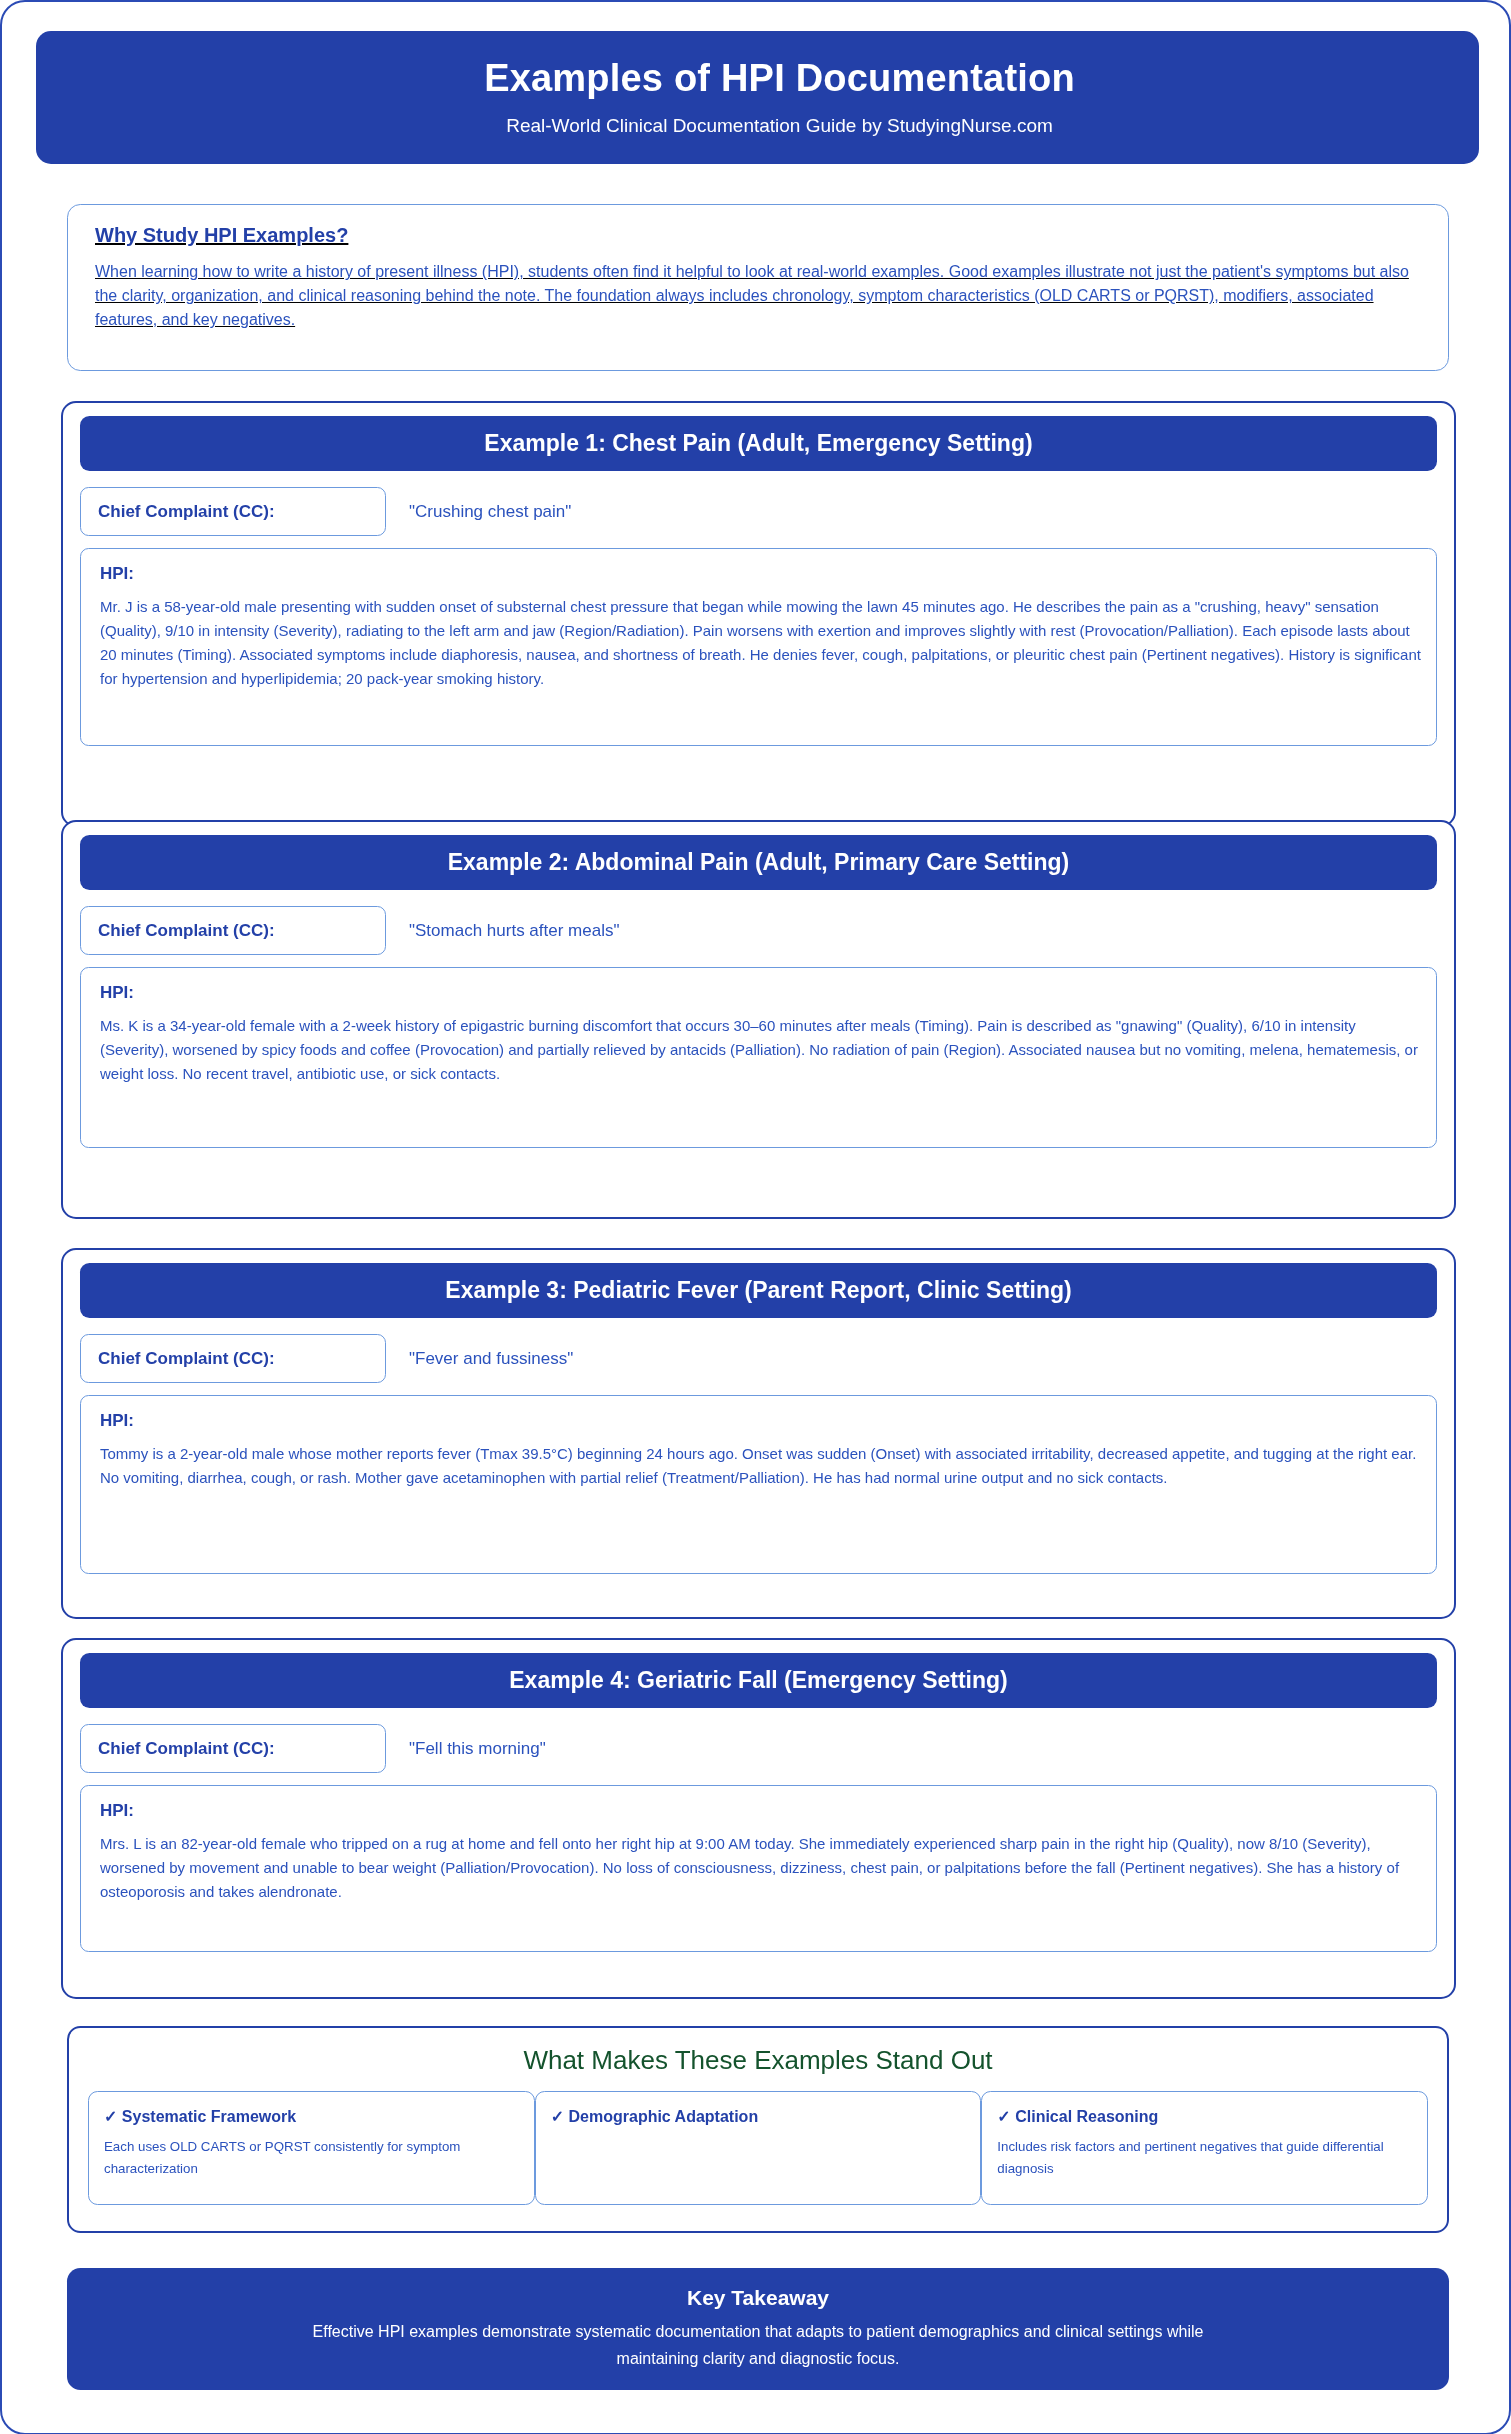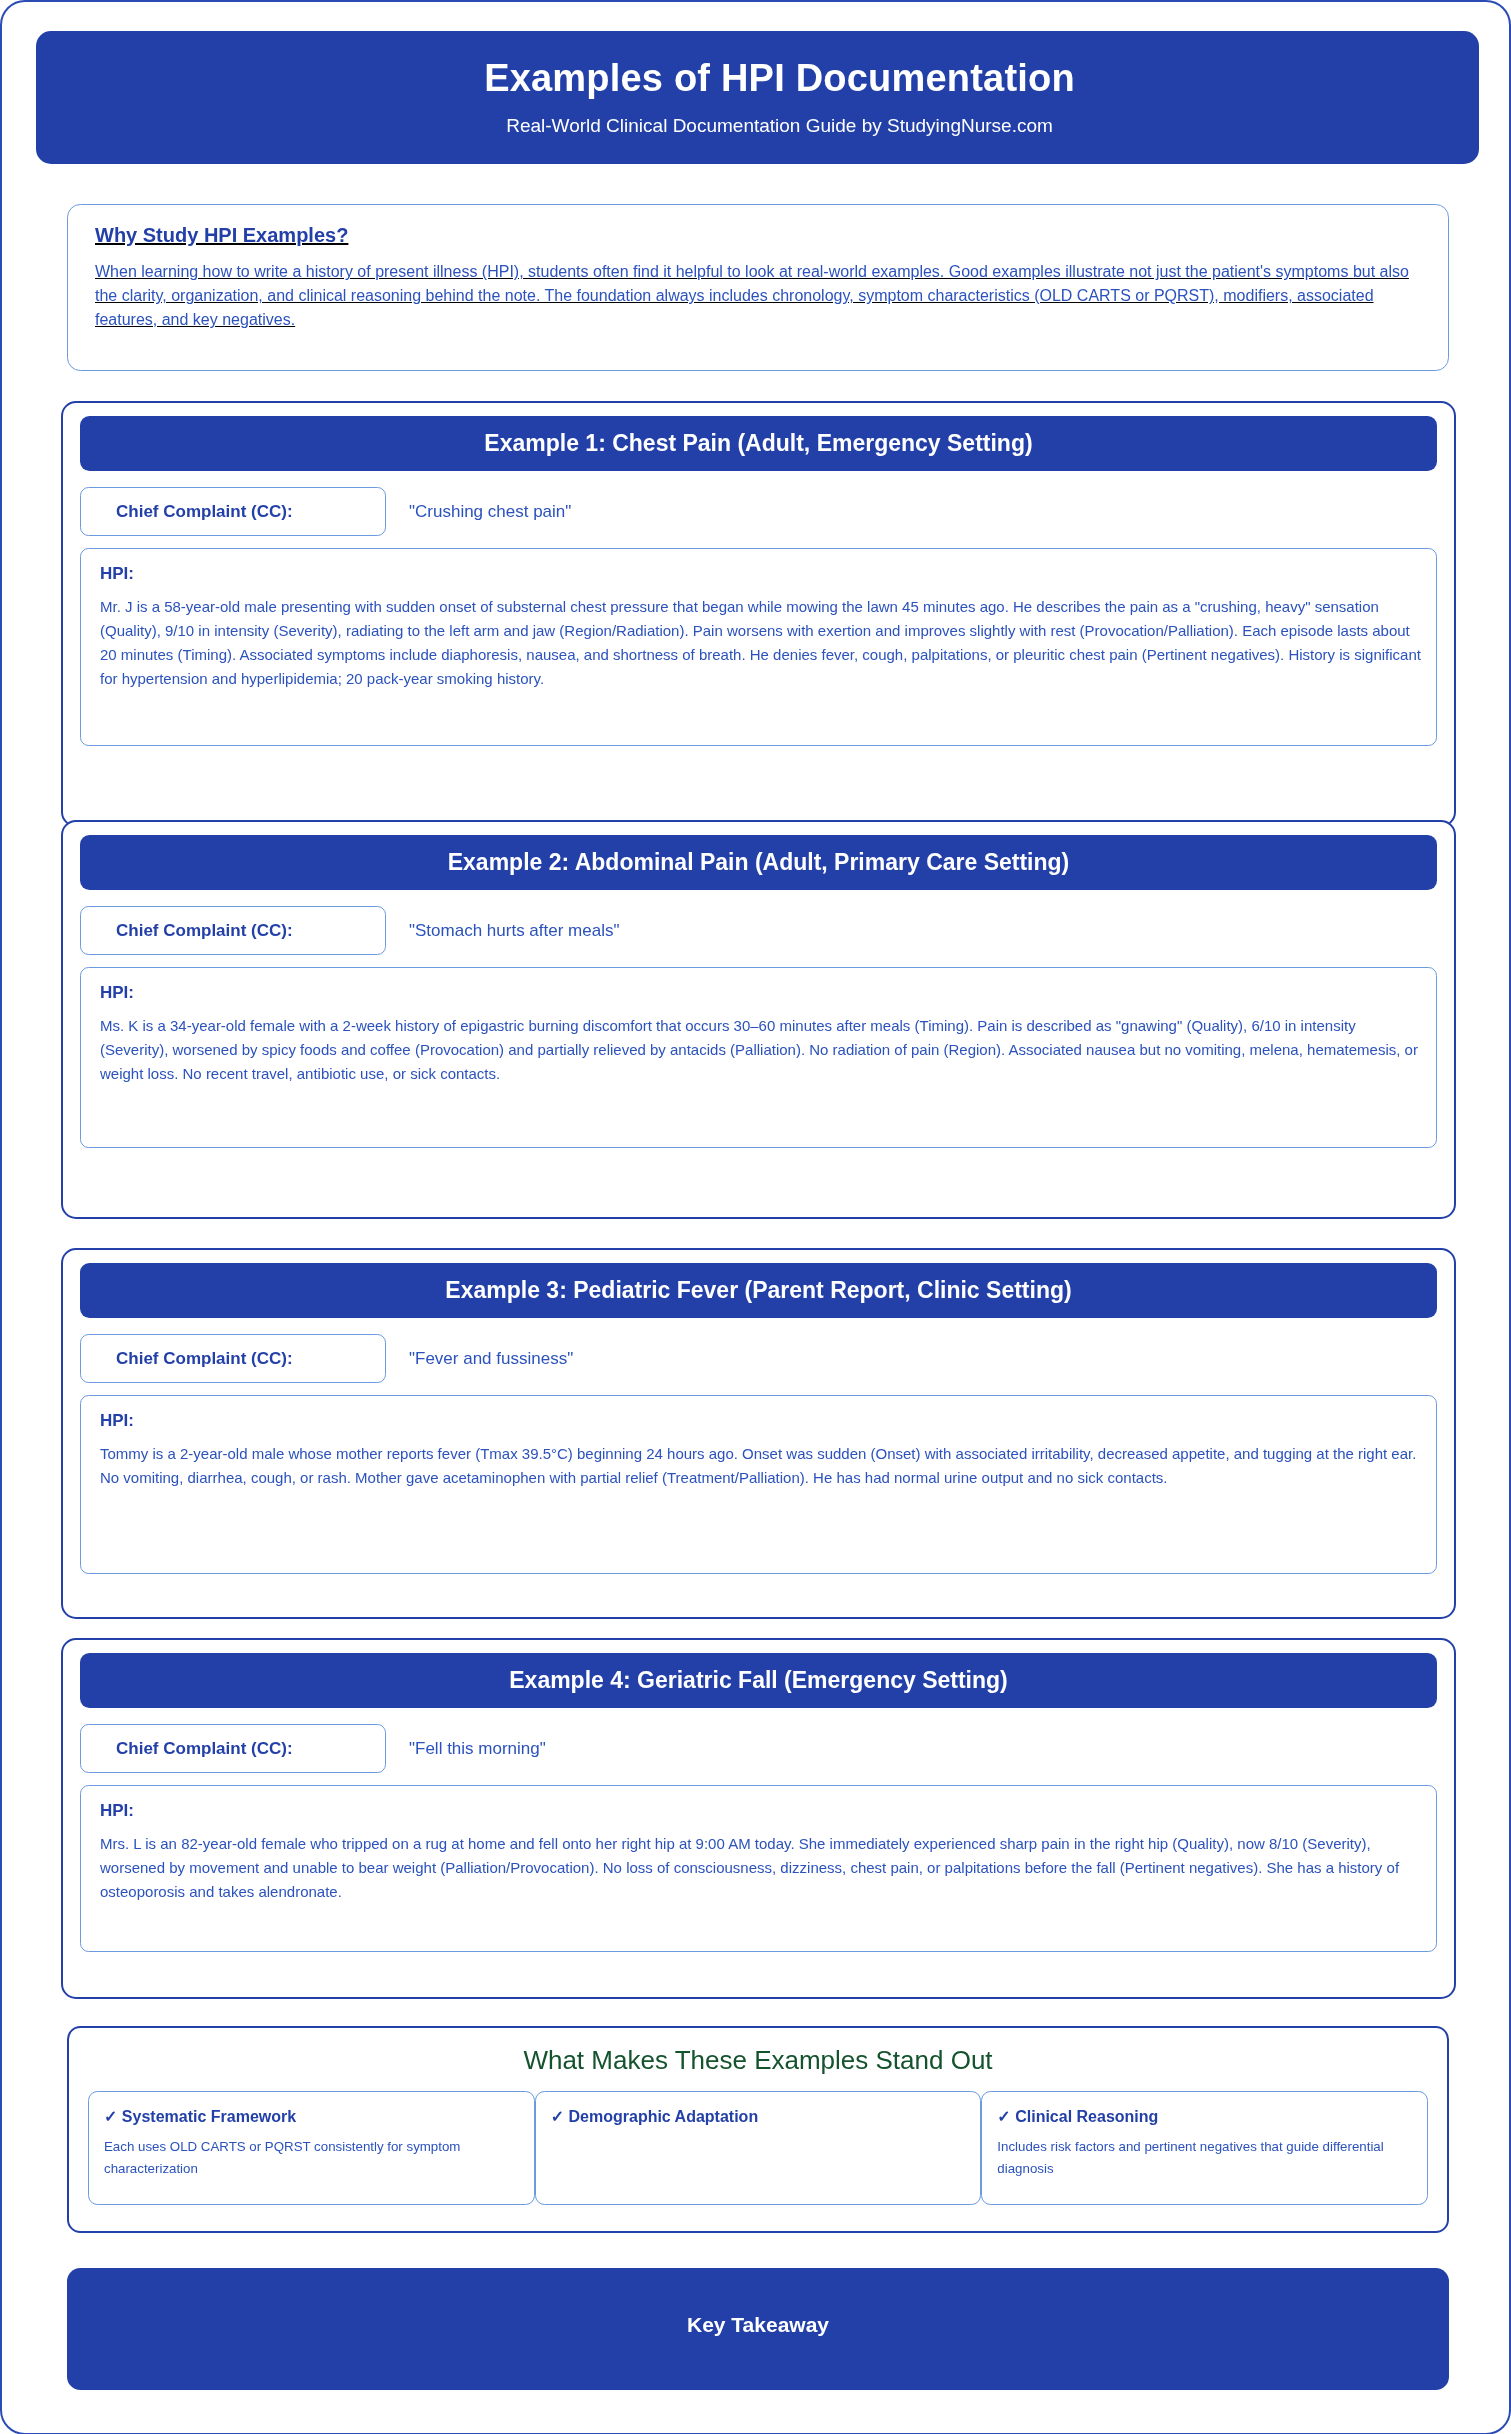--- a/index.html
+++ b/index.html
@@ -111,21 +111,21 @@
     display: flex;
     align-items: flex-start;
   }
   .cc-label-box {
     width: 306px;
     height: 49px;
     border: 1.9px solid #6c9ade;
     border-radius: 8.6px;
     display: flex;
     align-items: center;
-    padding-left: 35px;
+    padding-left: 17px;
     background: #ffffff;
     flex: none;
   }
   .cc-label {
     color: #2340a8;
     font-size: 17px;
     font-weight: bold;
   }
   .cc-value {
     color: #2b52bd;
@@ -331,16 +331,17 @@
       </div>
       <div class="standout-cell">
         <div class="standout-cell-title">✓ Clinical Reasoning</div>
         <div class="standout-cell-body">Includes risk factors and pertinent negatives that guide differential diagnosis</div>
       </div>
     </div>
   </div>
 
   <div class="footer-banner">
     <div class="footer-title">Key Takeaway</div>
+    <div class="footer-body">Effective HPI examples demonstrate systematic documentation that adapts to patient demographics and clinical settings while maintaining clarity and diagnostic focus.</div>
   </div>
 
 </div>
 
 
 </body></html>

